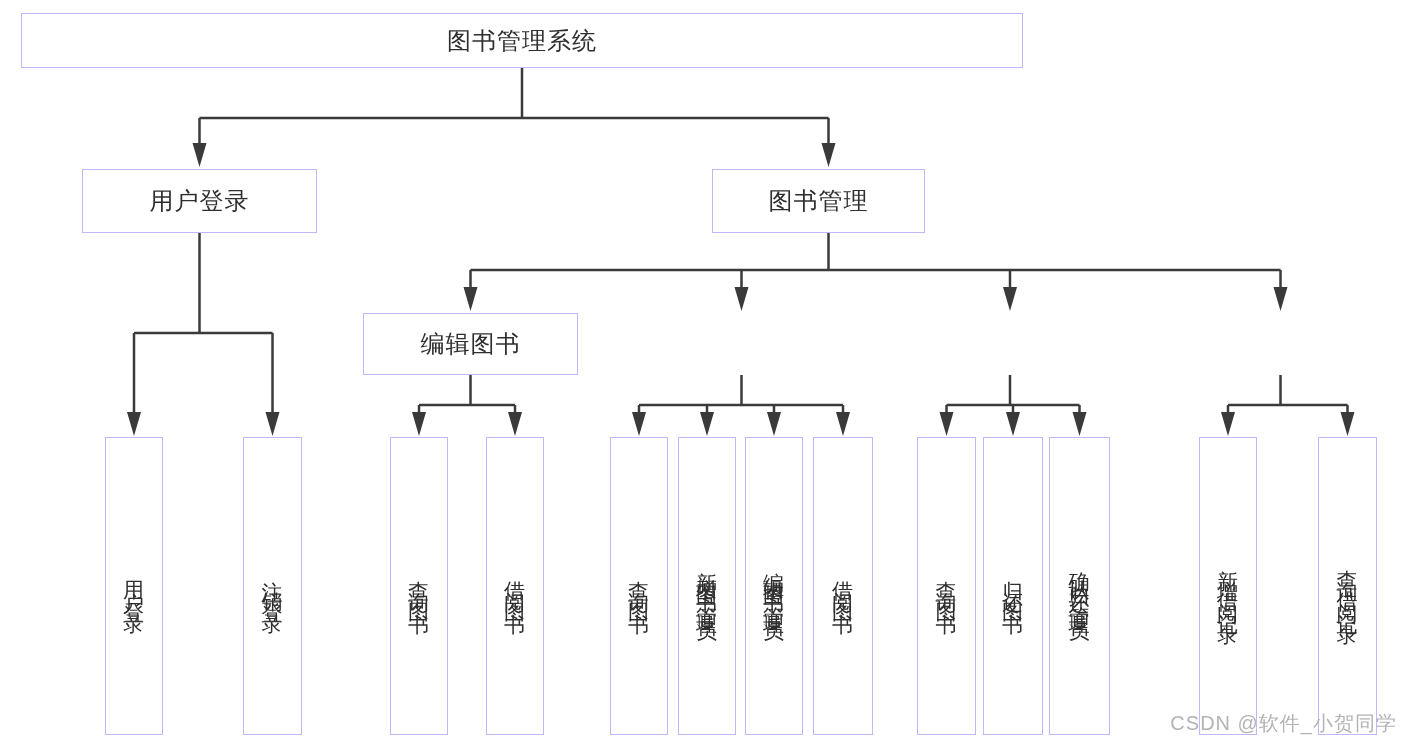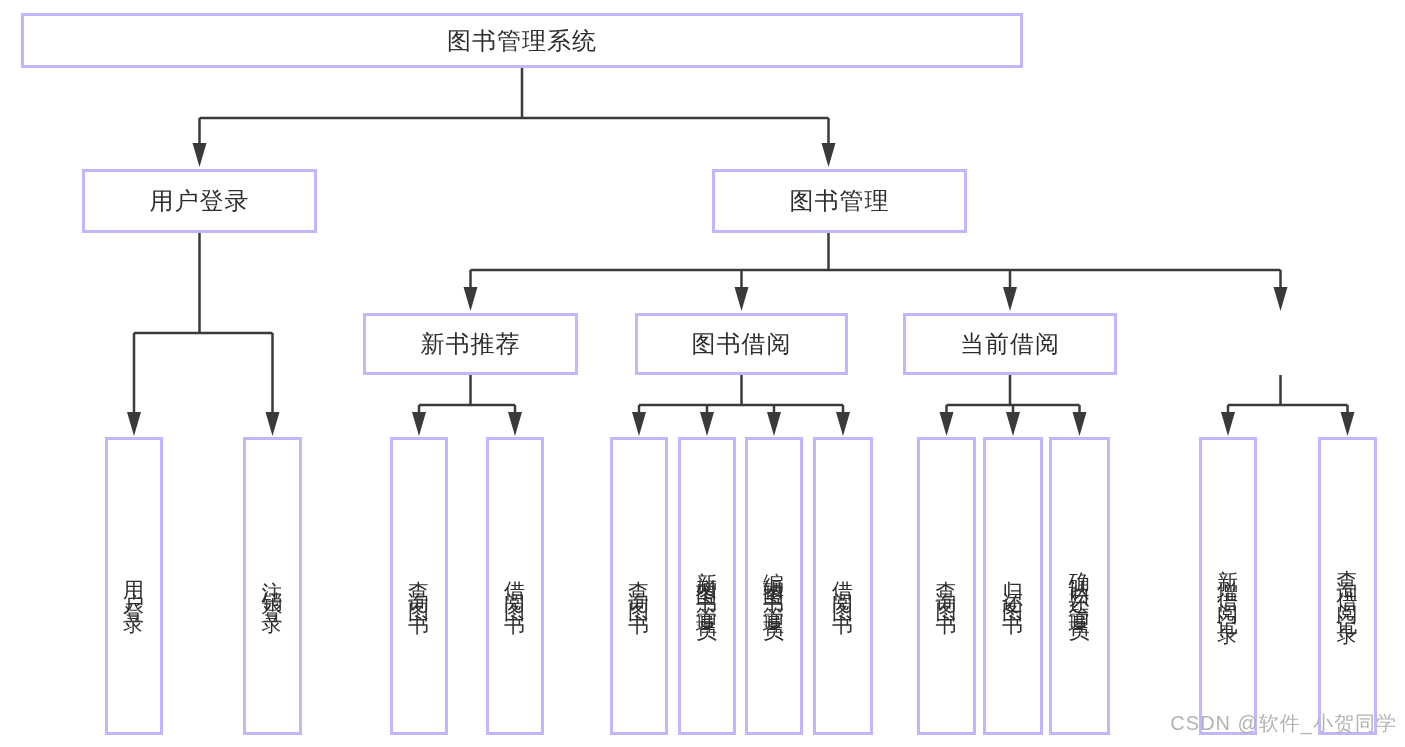--- a/index.html
+++ b/index.html
@@ -9,21 +9,21 @@
     background:#ffffff;
     font-family:"Liberation Sans","DejaVu Sans",sans-serif;
     overflow:hidden;
   }
   .connectors{position:absolute;left:0;top:0;z-index:1;}
   .connectors path{fill:none;stroke:#3a3a3a;stroke-width:2.5;}
   .connectors polygon{fill:#3a3a3a;stroke:none;}
   .box{
     position:absolute;z-index:2;
     box-sizing:border-box;
-    border:3px solid #c4b5fd;
+    border:1px solid #c4b5fd;
     background:#ffffff;
     display:flex;align-items:center;justify-content:center;
     color:#2e2e2e;
   }
   .htext{font-size:24px;letter-spacing:1px;white-space:nowrap;}
   .vtext{
     writing-mode:vertical-rl;
     font-size:21px;
     letter-spacing:11px;
     line-height:1;
@@ -111,32 +111,26 @@
     </g>
   </svg>
 
   <div class="box" style="left:21px;top:13px;width:1002px;height:55px">
     <span class="htext">图书管理系统</span>
   </div>
 
   <div class="box" style="left:82px;top:169px;width:235px;height:64px">
     <span class="htext">用户登录</span>
   </div>
-  <div class="box" style="left:712px;top:169px;width:255px;height:64px">
+  <div class="box" style="left:712px;top:169px;width:213px;height:64px">
     <span class="htext">图书管理</span>
   </div>
 
   <div class="box" style="left:363px;top:313px;width:215px;height:62px">
-    <span class="htext">新书推荐</span>
-  </div>
-  <div class="box" style="left:635px;top:313px;width:213px;height:62px">
-    <span class="htext">图书借阅</span>
-  </div>
-  <div class="box" style="left:903px;top:313px;width:214px;height:62px">
-    <span class="htext">当前借阅</span>
+    <span class="htext">编辑图书</span>
   </div>
 
   <div class="box" style="left:105px;top:437px;width:58px;height:298px">
     <span class="vtext">用户登录</span>
   </div>
   <div class="box" style="left:243px;top:437px;width:59px;height:298px">
     <span class="vtext">注销登录</span>
   </div>
 
   <div class="box" style="left:390px;top:437px;width:58px;height:298px">

